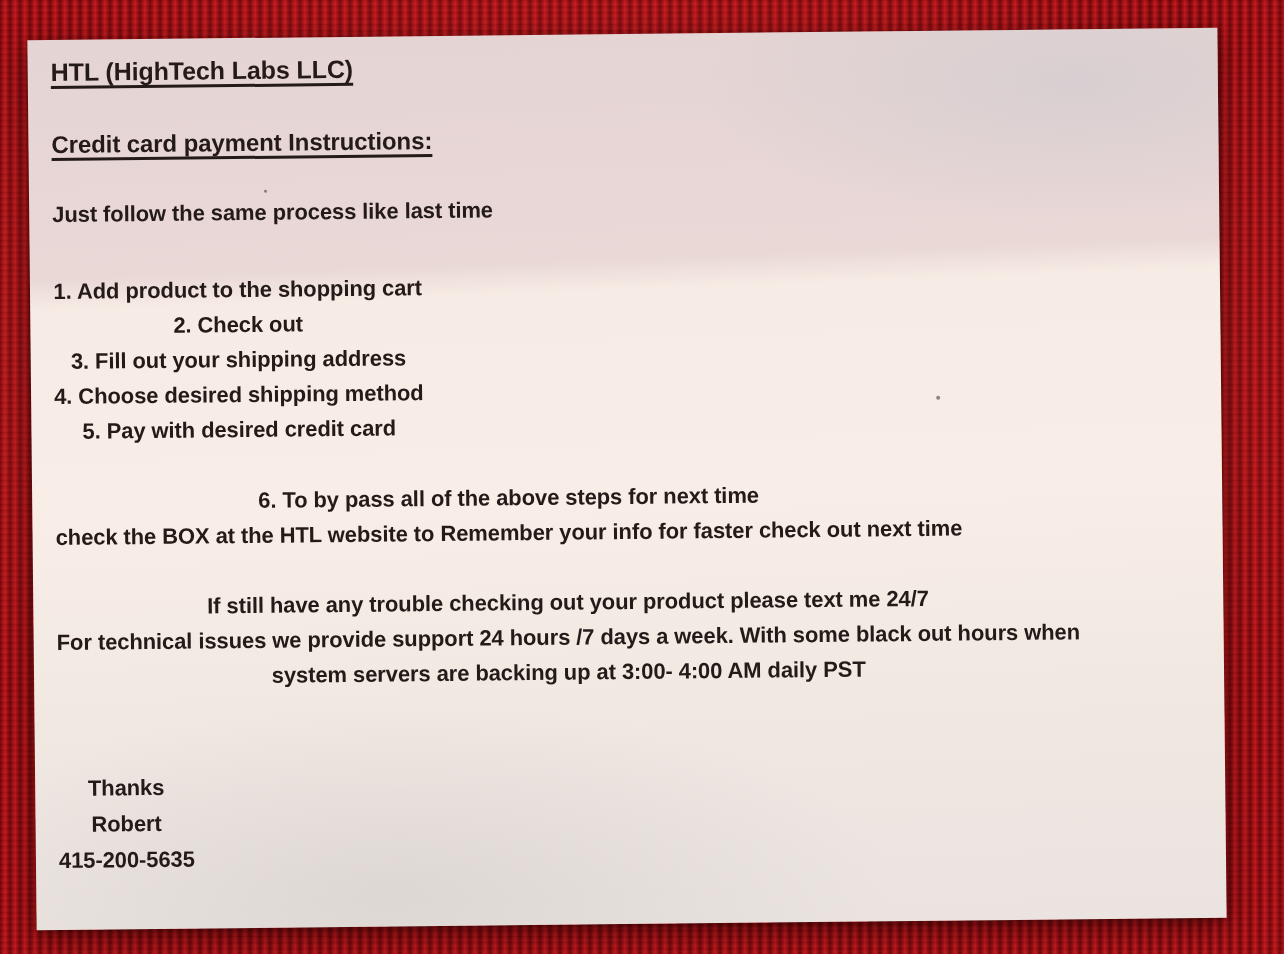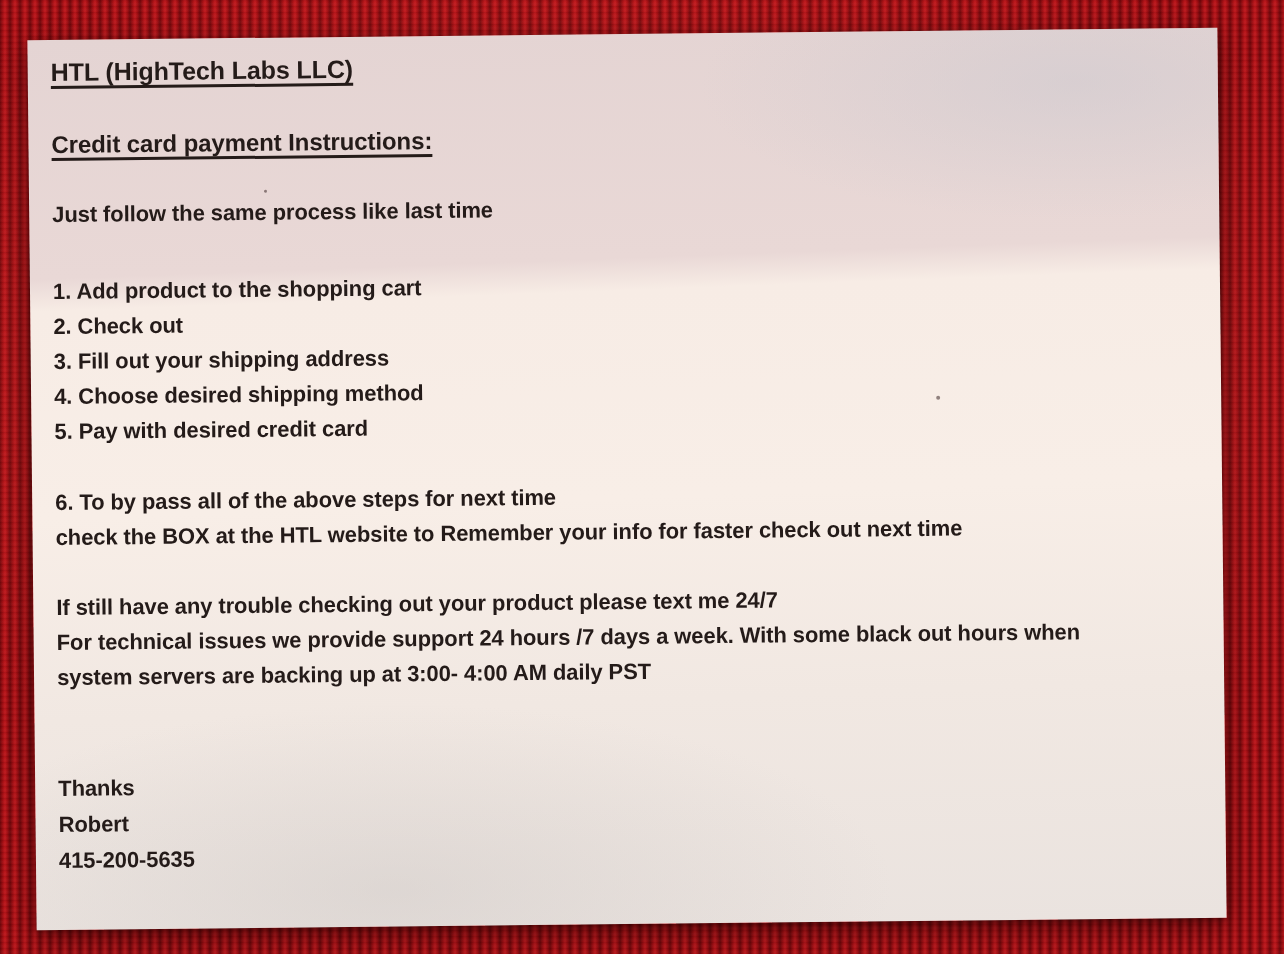--- a/index.html
+++ b/index.html
@@ -15,20 +15,21 @@
   .fabric {
     position: relative;
     width: 1284px;
     height: 954px;
     background:
       radial-gradient(ellipse 120% 90% at 48% 38%, rgba(255, 70, 60, 0.30), rgba(0,0,0,0) 55%),
       radial-gradient(ellipse 140% 130% at 50% 45%, rgba(0,0,0,0) 55%, rgba(40, 0, 2, 0.55) 95%),
       repeating-linear-gradient(90deg,
         #6e070b 0px, #a60f14 3px, #c01a1f 5px, #a60f14 7px, #6e070b 10px),
       #9e0e12;
+    text-align: center;
   }
 
   
   .fabric::after {
     content: "";
     position: absolute;
     inset: 0;
     background: repeating-linear-gradient(180deg,
       rgba(0,0,0,0.10) 0px, rgba(0,0,0,0) 2px, rgba(255,255,255,0.03) 4px, rgba(0,0,0,0) 6px);
     pointer-events: none;

